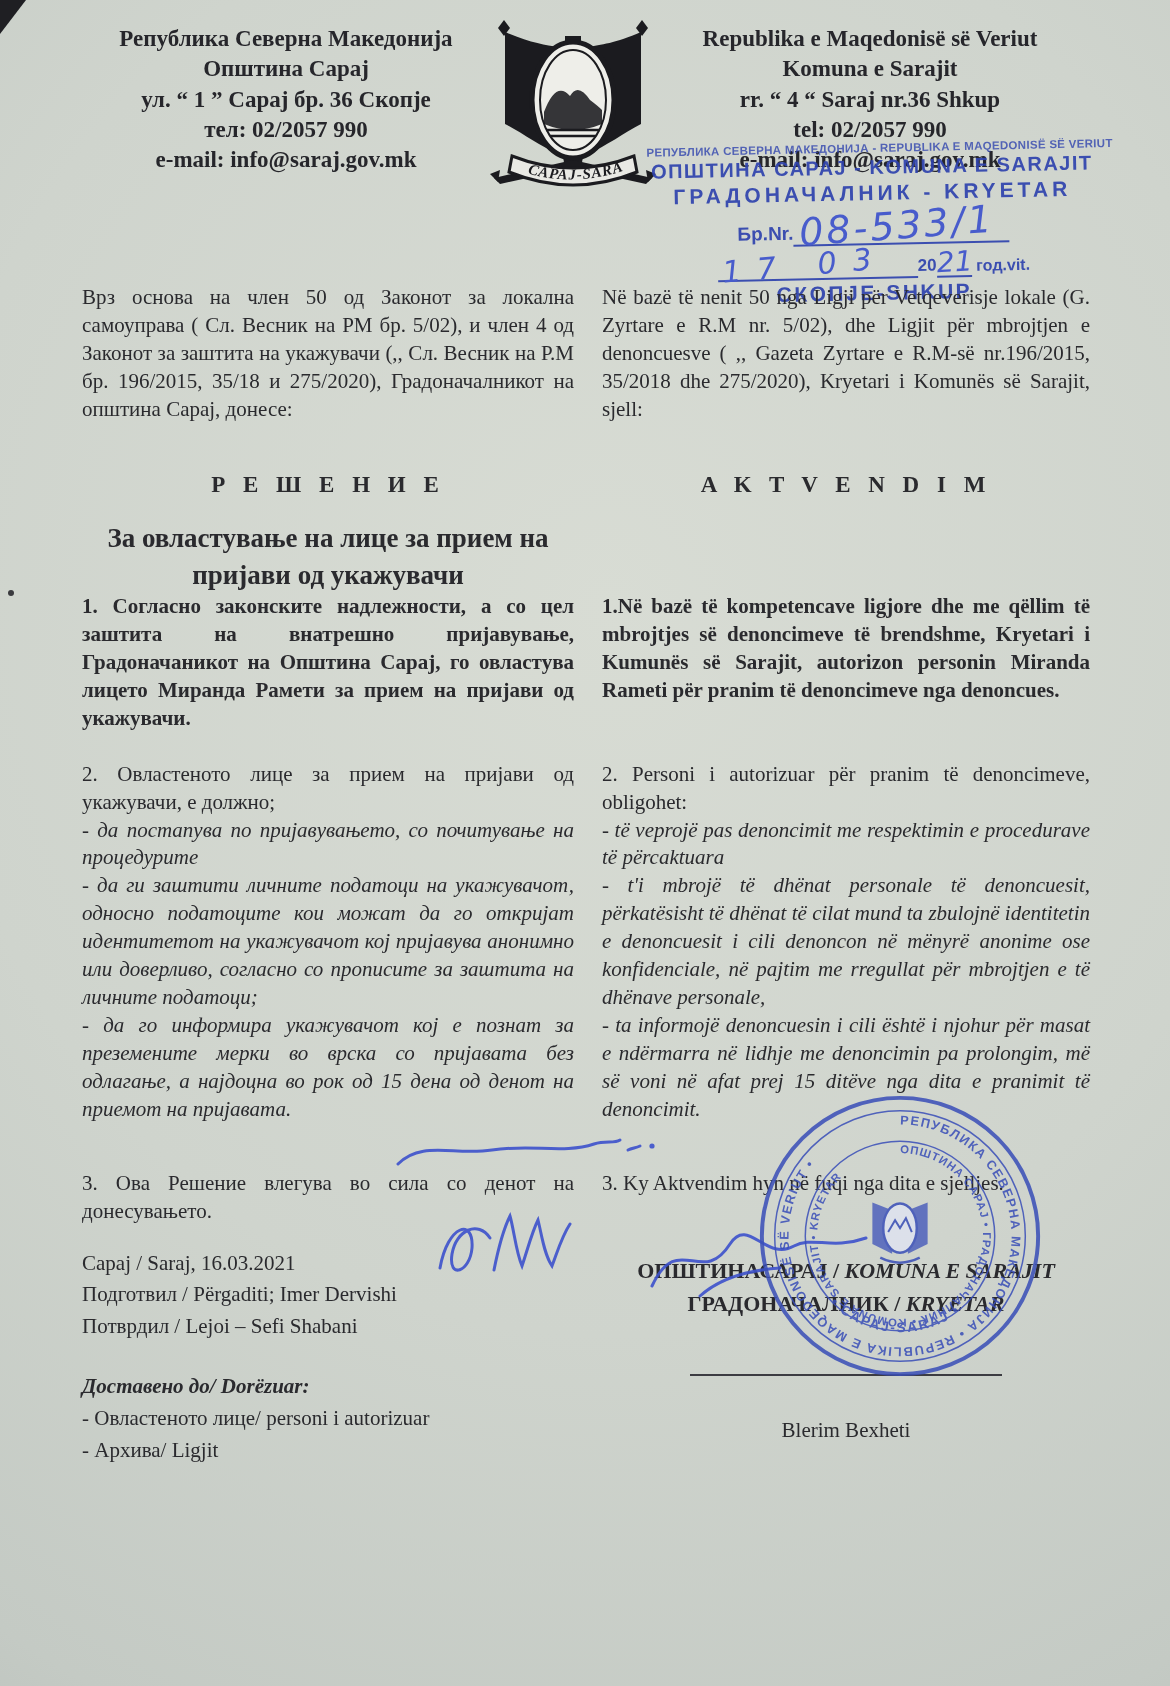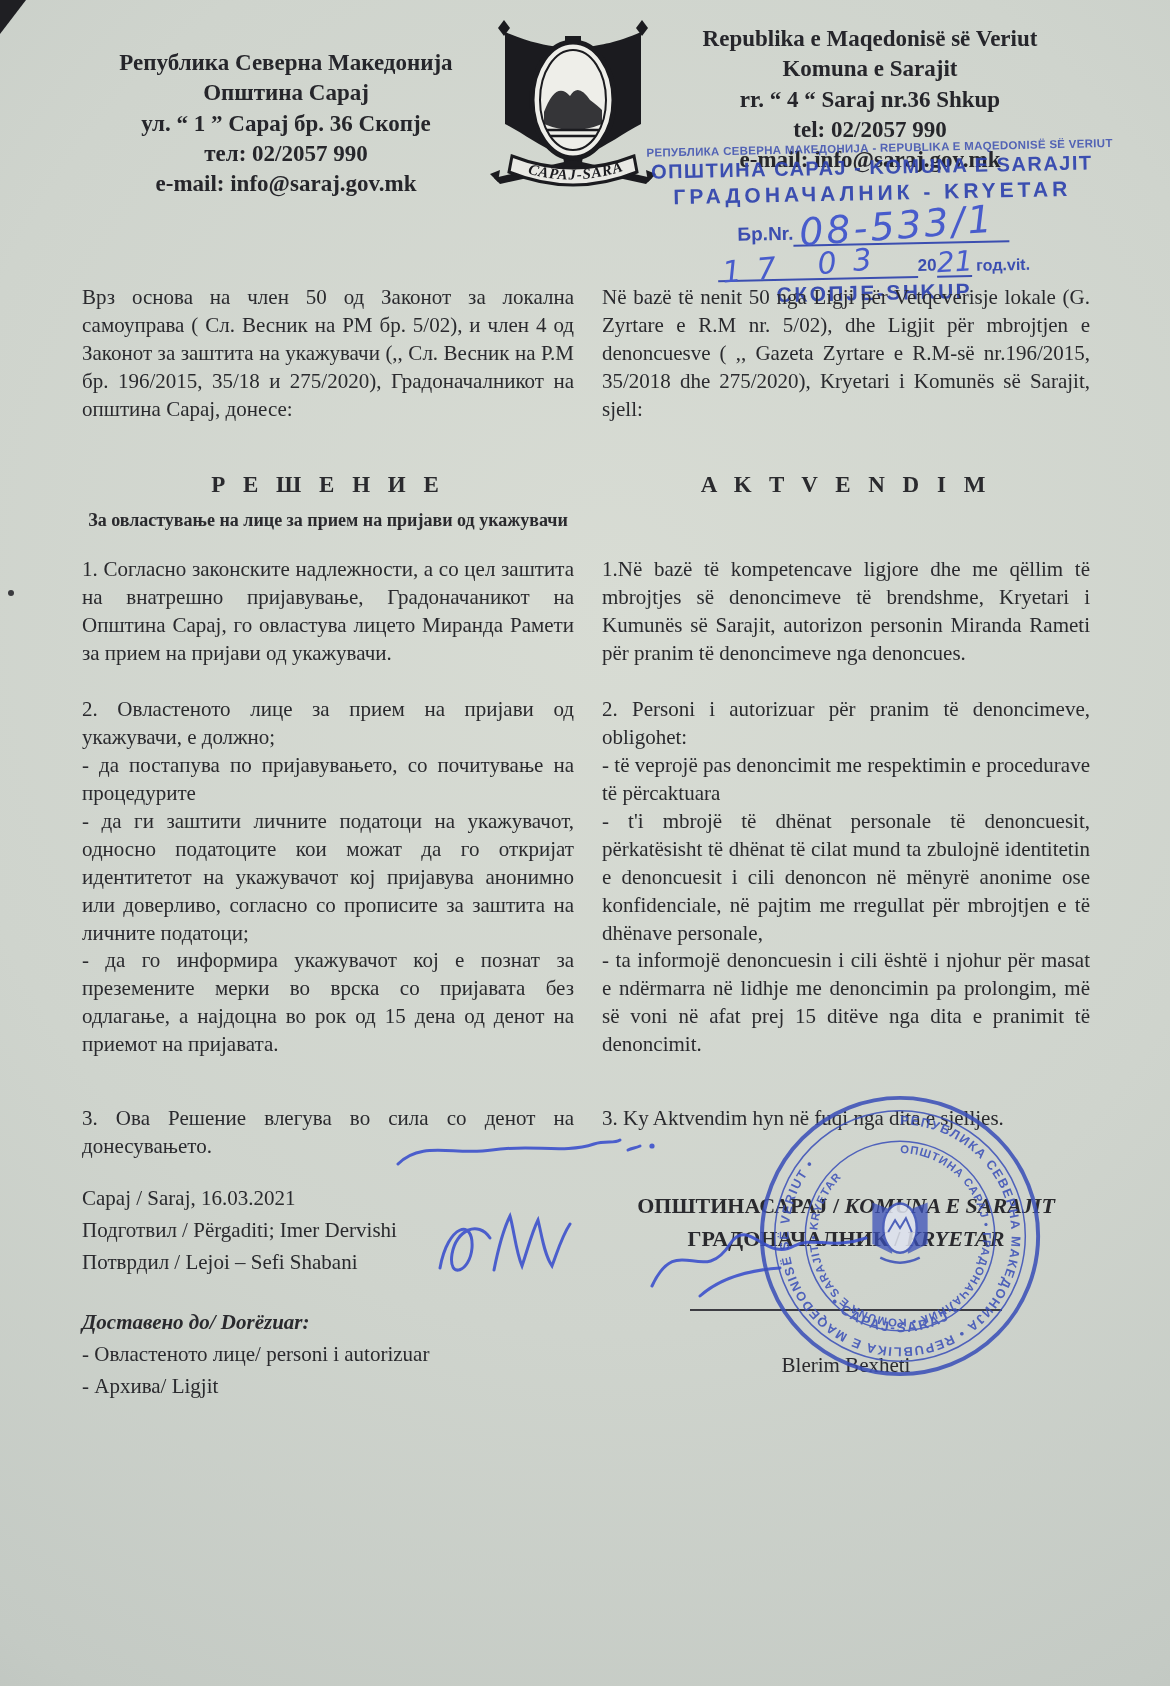--- a/index.html
+++ b/index.html
@@ -9,21 +9,21 @@
       radial-gradient(120% 90% at 52% 36%, #d8dcd4 0%, #cfd4cd 48%, #c4cac4 80%, #b5bbb6 100%);
     font-family:"Liberation Serif","DejaVu Serif",serif;
     color:#2a2a2e;
   }
   .corner-wedge{position:absolute;top:0;left:0;width:0;height:0;
     border-top:34px solid #1f1f23;border-right:26px solid transparent;}
   .speck{position:absolute;left:8px;top:590px;width:6px;height:6px;border-radius:50%;background:#3a3a3e;}
 
   
   .hdr{position:absolute;top:24px;text-align:center;font-weight:bold;font-size:23px;line-height:1.32;color:#26262b;}
-  .hdr-left{left:78px;width:416px;margin-top:24px;}
+  .hdr-left{left:78px;width:416px;}
   .hdr-right{left:646px;width:448px;}
   .emblem{position:absolute;left:478px;top:12px;width:190px;height:182px;}
 
   
   .ink-stamp{
     position:absolute;left:648px;top:142px;width:450px;text-align:center;
     transform:rotate(-1.2deg);color:#2f43ae;
     font-family:"Liberation Sans","DejaVu Sans",sans-serif;opacity:.92;
   }
   .ink-l1{font-size:11.5px;font-weight:600;letter-spacing:.3px;white-space:nowrap;opacity:.85;}
@@ -41,28 +41,28 @@
   .ink-city{font-size:21px;font-weight:bold;letter-spacing:2.5px;margin-top:2px;}
 
   
   .body-grid{
     position:absolute;left:82px;top:284px;width:1008px;
     display:grid;grid-template-columns:492px 488px;column-gap:28px;
     font-size:21px;line-height:1.33;text-align:justify;
   }
   .cell{min-width:0;}
   .mt-title{margin-top:46px;}
-  .mt-p1{margin-top:24px;}
+  .mt-p1{font-weight:bold;}
   .mt-p2{margin-top:28px;}
   .mt-p3{margin-top:46px;}
   .mt-sign{margin-top:22px;}
   .title-block{text-align:center;font-weight:bold;}
   .title-main{font-size:23px;letter-spacing:6px;}
-  .title-sub{font-size:18px;line-height:1.35;margin-top:8px;}
-  .p2-item{}
+  .title-sub{font-size:27px;line-height:1.35;margin-top:20px;}
+  .p2-item{font-style:italic;}
 
   
   .signoff-left{font-size:21px;line-height:1.52;text-align:left;}
   .delivered-title{font-weight:bold;margin-top:28px;font-style:italic;}
   .kryetar-block{text-align:center;padding-top:6px;position:relative;}
   .kr-line{font-weight:bold;font-size:22px;line-height:1.5;}
   .kr-line .sq{font-style:italic;}
   .sig-line{width:312px;border-bottom:2px solid #3c3c42;margin:54px auto 2px;}
   .kr-name{font-weight:normal;font-size:21px;margin-top:41px;}
 

